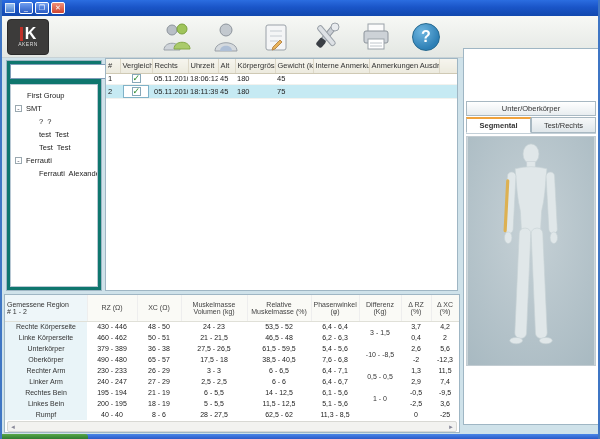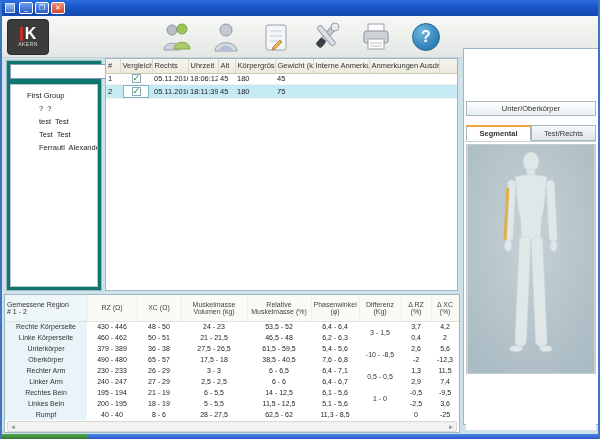--- a/index.html
+++ b/index.html
@@ -68,21 +68,21 @@
   .sess-table tr.selected td { background:#c6eaf3; }
   .cb { width:9px; height:9px; border:1px solid #88a8b8; background:#fff; position:relative; margin:0 auto; }
   .cb.checked::after { content:"✓"; position:absolute; left:0px; top:-2px; color:#2c8a2c; font-size:9px; }
   .cb-frame { border:1px solid #7fb2c8; background:#fff; width:26px; margin:0 auto; padding:1px 0; }
 
   
   .right-panel { left:461px; top:48px; width:136px; height:377px; padding:2px; }
   .rp-blank-top { height:50px; background:#fff; }
   .tab-top { height:15px; border:1px solid #a8b8c2; background:linear-gradient(#ffffff,#e8edf0);
     font-size:7.5px; color:#333; display:flex; align-items:center; justify-content:center; }
-  .tab-row { display:flex; height:17px; margin-top:9px; border-bottom:1px solid #c4d0d8; }
+  .tab-row { display:flex; height:17px; margin-top:1px; border-bottom:1px solid #c4d0d8; }
   .tab { flex:1; font-size:7.5px; display:flex; align-items:center; justify-content:center;
     border:1px solid #a8b8c2; background:linear-gradient(#f6f8f9,#dfe6ea); color:#333; }
   .tab.active { background:#fff; border-bottom:1px solid #fff; border-top:2px solid #f0a23c; font-weight:bold; }
   .body-view { height:230px; margin-top:2px; border:1px solid #c2ccd2; position:relative; overflow:hidden; }
   .rp-blank-bottom { height:56px; background:#fff; }
 
   
   .bottom-panel { left:2px; top:294px; width:456px; height:139px; overflow:hidden; }
   .meas-table { width:454px; font-size:7px; }
   .meas-table th { font-weight:normal; color:#444; background:#fafaf6; border-bottom:1px solid #e0e0d8;
@@ -174,28 +174,36 @@
       <svg width="11" height="11" viewBox="0 0 11 11">
         <circle cx="4.5" cy="4.5" r="3" fill="none" stroke="#556b7d" stroke-width="1.3"></circle>
         <line x1="7" y1="7" x2="10" y2="10" stroke="#556b7d" stroke-width="1.6"></line>
       </svg>
     </div>
   </div>
   <div class="tree-box">
     <div class="tree-item ind0">
       <span class="lbl">First Group</span>
     </div>
+    <div class="tree-item indg">
+      <span class="expander">-</span>
+      <span class="lbl">SMT</span>
+    </div>
     <div class="tree-item ind1">
       <span class="lbl">?  ?</span>
     </div>
     <div class="tree-item ind1">
       <span class="lbl">test  Test</span>
     </div>
     <div class="tree-item ind1">
       <span class="lbl">Test  Test</span>
+    </div>
+    <div class="tree-item indg">
+      <span class="expander">-</span>
+      <span class="lbl">Ferrauti</span>
     </div>
     <div class="tree-item ind1">
       <span class="lbl">Ferrauti  Alexander</span>
     </div>
   </div>
 </div>
 
 <div class="panel session-panel">
   <table class="sess-table">
     <colgroup>

